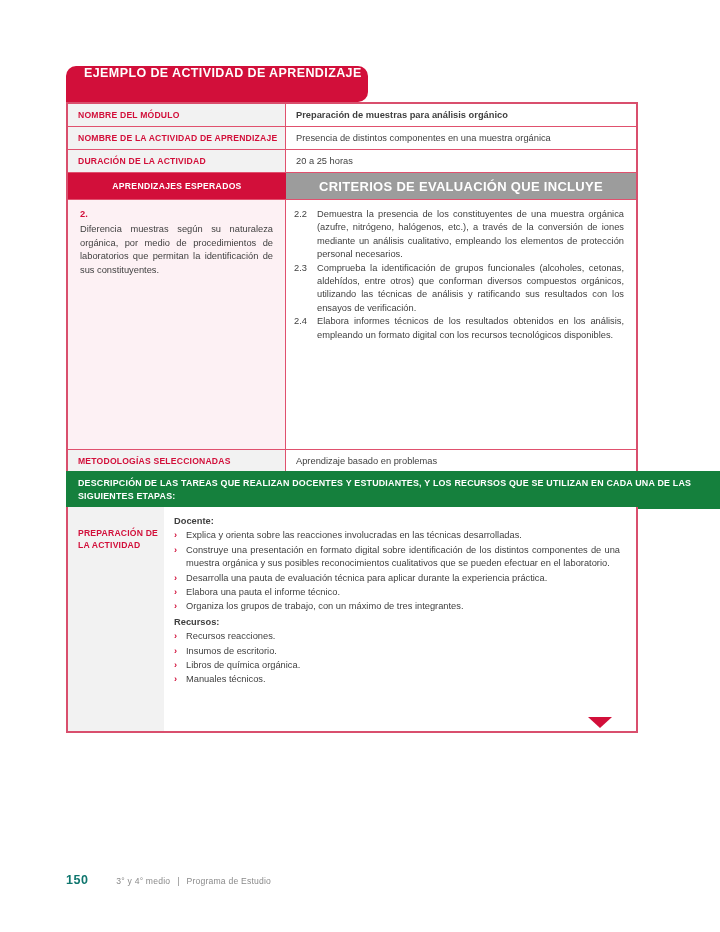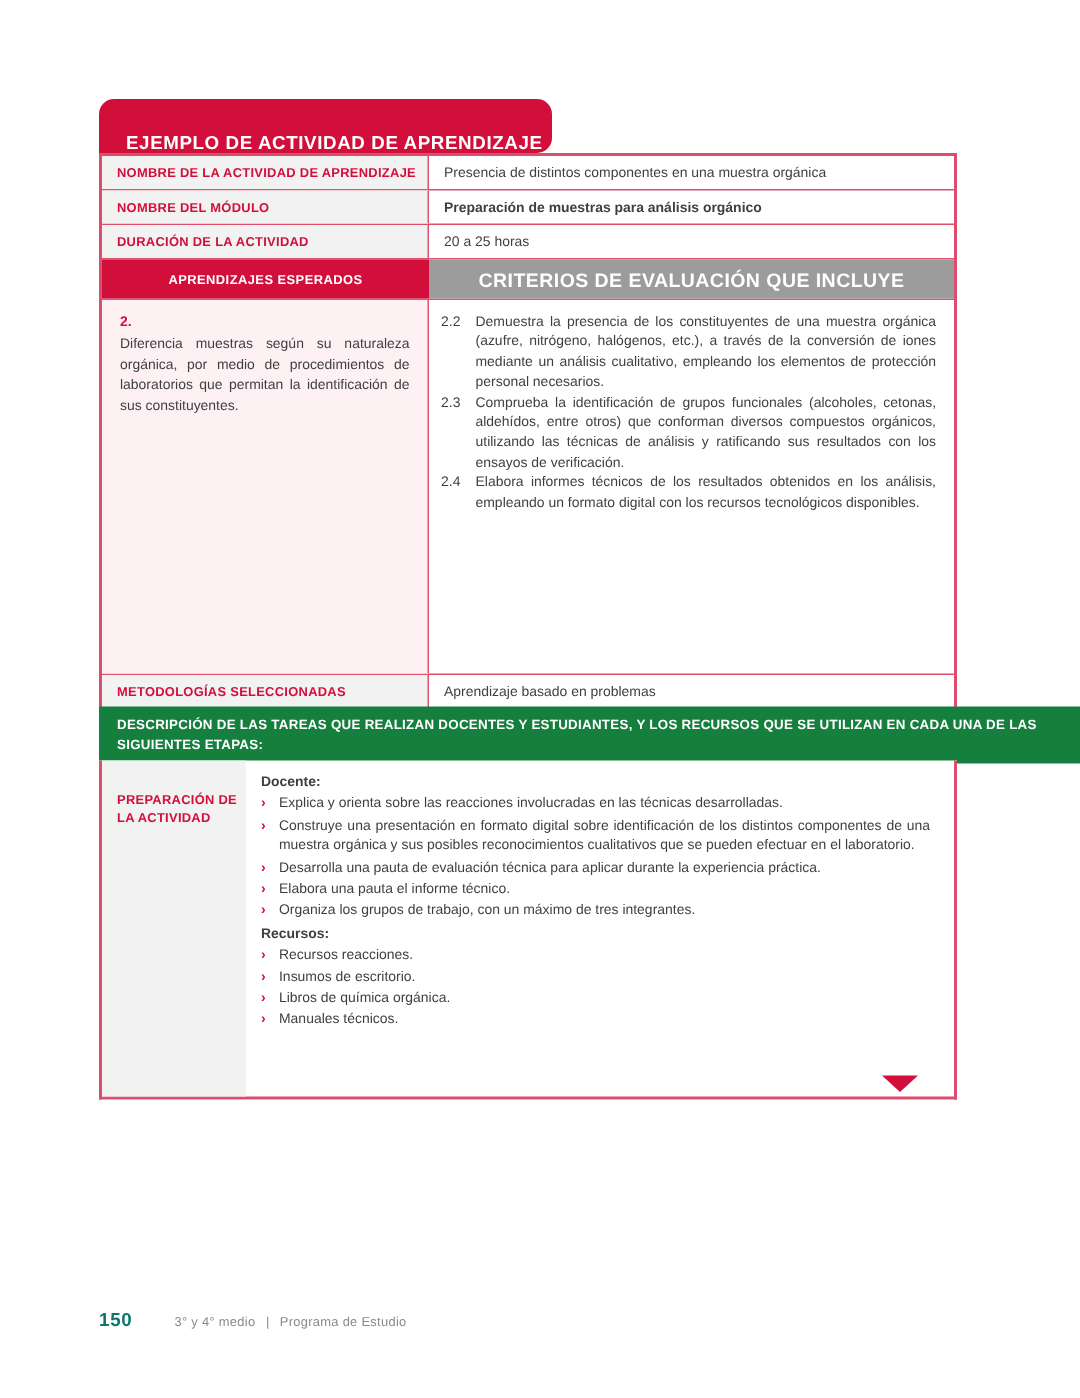--- a/index.html
+++ b/index.html
@@ -7,21 +7,21 @@
     width:720px;height:932px;background:#ffffff;position:relative;
     font-family:"Liberation Sans","DejaVu Sans",sans-serif;color:#3f3f3f;
     -webkit-font-smoothing:antialiased;
   }
   .page{position:absolute;inset:0;}
 
   
   .tab{
     position:absolute;left:66px;top:66px;width:302px;height:36px;
     background:#d20f3a;border-radius:10px 10px 10px 0;
-    display:flex;align-items:flex-end;padding-left:18px;box-sizing:border-box;
+    display:flex;align-items:flex-start;padding-left:18px;box-sizing:border-box;
     color:#fff;font-weight:bold;font-size:12.5px;letter-spacing:.4px;
   }
 
   
   .doc-table{
     position:absolute;left:66px;top:102px;width:572px;box-sizing:border-box;
     border:2px solid #d94f6d;background:#fff;
   }
   .irow{display:flex;border-bottom:1px solid #e0516e;min-height:22px;}
   .irow:last-child{border-bottom:none;}
@@ -95,28 +95,28 @@
 <body>
 
 <div class="page">
 
   <div class="tab">
     <span>EJEMPLO DE ACTIVIDAD DE APRENDIZAJE</span>
   </div>
 
   <div class="doc-table">
 
+    <div class="irow first">
+      <div class="lbl">NOMBRE DEL MÓDULO</div>
+      <div class="val">Preparación de muestras para análisis orgánico</div>
+    </div>
+
     <div class="irow">
       <div class="lbl">NOMBRE DE LA ACTIVIDAD DE APRENDIZAJE</div>
       <div class="val">Presencia de distintos componentes en una muestra orgánica</div>
-    </div>
-
-    <div class="irow first">
-      <div class="lbl">NOMBRE DEL MÓDULO</div>
-      <div class="val">Preparación de muestras para análisis orgánico</div>
     </div>
 
     <div class="irow">
       <div class="lbl">DURACIÓN DE LA ACTIVIDAD</div>
       <div class="val">20 a 25 horas</div>
     </div>
 
     <div class="hdr">
       <div class="hdr-left">APRENDIZAJES ESPERADOS</div>
       <div class="hdr-right">CRITERIOS DE EVALUACIÓN QUE INCLUYE</div>

